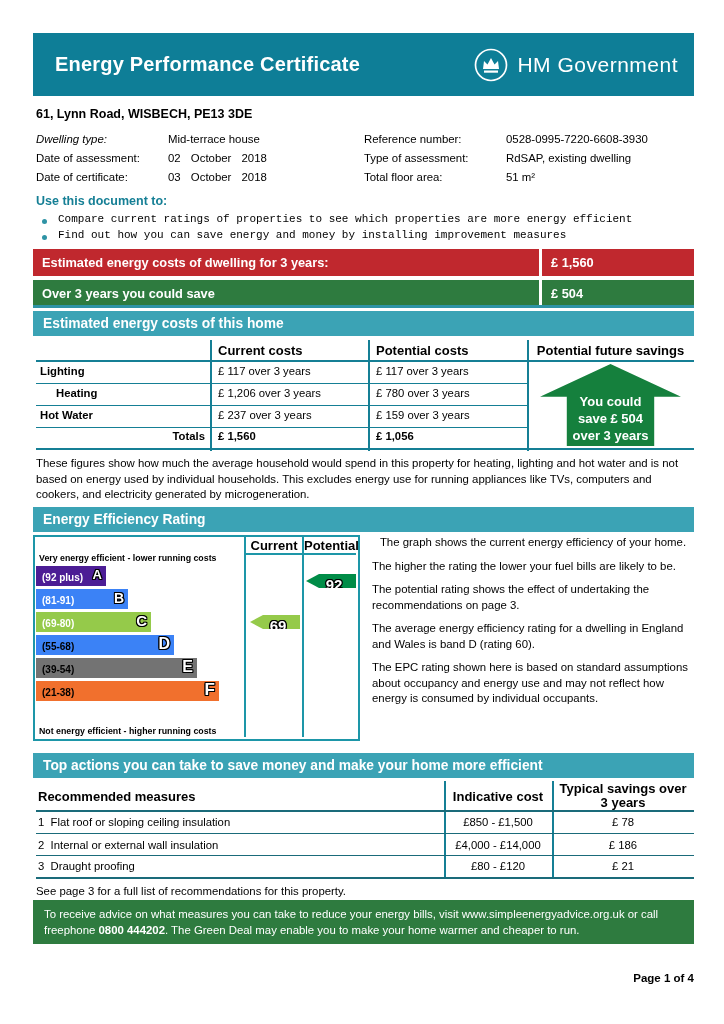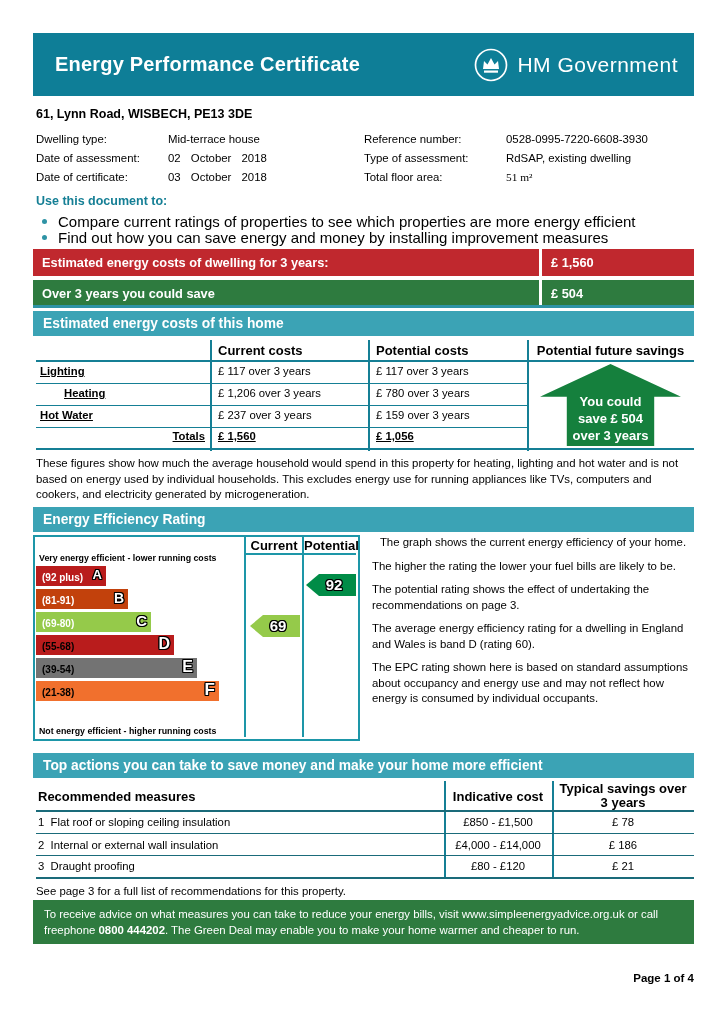--- a/index.html
+++ b/index.html
@@ -1,33 +1,33 @@
 <!DOCTYPE html>
 <html><head>
 <meta charset="utf-8">
 <style>
   html,body{margin:0;padding:0;background:#fff;}
   #page{position:relative;width:724px;height:1024px;background:#fff;overflow:hidden;
         font-family:"Liberation Sans",sans-serif;color:#000;}
   .abs{position:absolute;}
-  .b{font-weight:bold;text-decoration:underline;}
+  .b{font-weight:bold;}
   .w{color:#fff;}
   .ctr{text-align:center;}
   
   .banner{left:33px;top:33px;width:661px;height:63px;background:#0E7E97;display:flex;align-items:center;justify-content:space-between;}
   .banner-title{color:#fff;font-size:20px;font-weight:bold;padding-left:22px;letter-spacing:.2px;}
   .logo{display:flex;align-items:center;gap:8px;padding-right:16px;color:#fff;font-size:21px;font-weight:300;letter-spacing:.5px;}
   
   .addr{left:36px;top:107px;font-size:12.5px;font-weight:bold;}
   .dl{font-size:11.4px;}
   .dateval{word-spacing:7px;}
   
   .useh{left:36px;top:194px;font-size:12.5px;font-weight:bold;color:#157F95;}
   .bullet-dot{width:5px;height:5px;border-radius:50%;background:#2E93A5;}
-  .bullet-txt{font-size:15px;}
+  .bullet-txt{font-size:11px;font-family:Liberation Mono, monospace;}
   
   .cbar{height:27px;display:flex;align-items:center;color:#fff;font-weight:bold;font-size:12.8px;}
   .cbar-label{padding-left:9px;}
   .rule{left:33px;top:305px;width:661px;height:3px;background:#2E93A5;}
   
   .sech{left:33px;width:661px;height:25px;background:#3BA3B5;color:#fff;font-weight:bold;font-size:13.8px;display:flex;align-items:center;padding-left:10px;box-sizing:border-box;}
   
   .vline{position:absolute;width:2px;background:#157F95;}
   .hline{position:absolute;background:#157F95;}
   .hline2{position:absolute;background:#1A6B7A;}
@@ -40,21 +40,21 @@
   .house-inner{margin-top:29px;line-height:17px;}
   
   .para{font-size:11.4px;line-height:15.5px;}
   
   .gbox{left:33px;top:535px;width:323px;height:202px;border:2px solid #1D96A8;}
   .gcap{font-size:8.8px;font-weight:bold;}
   .band{position:absolute;left:36px;height:20px;line-height:20px;}
   .band .range{font-size:10px;font-weight:bold;padding-left:6px;}
   .letter{position:absolute;right:4px;top:50%;transform:translateY(-54%);font-weight:bold;}
   .out{color:#fff;text-shadow:-1px -1px 0 #000,1px -1px 0 #000,-1px 1px 0 #000,1px 1px 0 #000,0 1px 0 #000,0 -1px 0 #000,1px 0 0 #000,-1px 0 0 #000;}
-  .rarrow{position:absolute;height:22px;line-height:22px;text-align:center;
+  .rarrow{position:absolute;height:14px;line-height:22px;text-align:center;
           clip-path:polygon(0 50%,26% 0,100% 0,100% 100%,26% 100%);
           font-size:15px;font-weight:bold;padding-left:6px;box-sizing:border-box;}
   
   .advice{left:33px;top:900px;width:661px;background:#2E7B3F;color:#fff;font-size:11.4px;line-height:16px;padding:6px 11px;box-sizing:border-box;}
   .footer{left:520px;top:972px;width:174px;text-align:right;font-size:11.5px;font-weight:bold;}
 </style>
 </head>
 <body>
 
 <div id="page">
@@ -66,33 +66,33 @@
         <circle cx="18" cy="18" r="15.5" fill="none" stroke="#fff" stroke-width="1.7"></circle>
         <path d="M10 22 L26 22 L25 14 L21.5 17.5 L18 11 L14.5 17.5 L11 14 Z" fill="#fff"></path>
         <rect x="11" y="23.5" width="14" height="2.2" fill="#fff"></rect>
       </svg>
       <span>HM Government</span>
     </div>
   </div>
 
   <div class="abs addr">61, Lynn Road, WISBECH, PE13 3DE</div>
 
-  <div class="abs dl lab" style="left:36px;top:133px;">Dwelling type:</div>
+  <div class="abs dl lab" style="left:36px;top:133px;font-style:italic;">Dwelling type:</div>
   <div class="abs dl" style="left:168px;top:133px;">Mid-terrace house</div>
   <div class="abs dl lab" style="left:36px;top:152px;">Date of assessment:</div>
   <div class="abs dl dateval" style="left:168px;top:152px;">02 October 2018</div>
   <div class="abs dl lab" style="left:36px;top:171px;">Date of certificate:</div>
   <div class="abs dl dateval" style="left:168px;top:171px;">03 October 2018</div>
 
   <div class="abs dl lab" style="left:364px;top:133px;">Reference number:</div>
   <div class="abs dl" style="left:506px;top:133px;">0528-0995-7220-6608-3930</div>
   <div class="abs dl lab" style="left:364px;top:152px;">Type of assessment:</div>
   <div class="abs dl" style="left:506px;top:152px;">RdSAP, existing dwelling</div>
   <div class="abs dl lab" style="left:364px;top:171px;">Total floor area:</div>
-  <div class="abs dl" style="left:506px;top:171px;font-family:Liberation Serif, serif;">51 m²</div>
+  <div class="abs dl" style="left:506px;top:171px;">51 m²</div>
 
   <div class="abs useh">Use this document to:</div>
   <div class="abs bullet-dot" style="left:42px;top:219px;"></div>
   <div class="abs bullet-txt" style="left:58px;top:213px;width:620px;">Compare current ratings of properties to see which properties are more energy efficient</div>
   <div class="abs bullet-dot" style="left:42px;top:235px;"></div>
   <div class="abs bullet-txt" style="left:58px;top:229px;width:620px;">Find out how you can save energy and money by installing improvement measures</div>
 
   <div class="abs cbar" style="left:33px;top:249px;width:506px;background:#C0282E;">
     <span class="cbar-label">Estimated energy costs of dwelling for 3 years:</span>
   </div>
@@ -119,21 +119,21 @@
   <div class="vline" style="left:527px;top:340px;height:111px;"></div>
   <div class="hline" style="left:36px;top:360px;width:658px;height:2px;"></div>
   <div class="hline" style="left:36px;top:383px;width:491px;height:1px;"></div>
   <div class="hline" style="left:36px;top:405px;width:491px;height:1px;"></div>
   <div class="hline" style="left:36px;top:427px;width:491px;height:1px;"></div>
   <div class="hline" style="left:36px;top:448px;width:658px;height:2px;"></div>
 
   <div class="cell b" style="left:40px;top:365px;">Lighting</div>
   <div class="cell" style="left:218px;top:365px;">£ 117 over 3 years</div>
   <div class="cell" style="left:376px;top:365px;">£ 117 over 3 years</div>
-  <div class="cell b" style="left:48px;top:387px;padding-left:16px;">Heating</div>
+  <div class="cell b" style="left:40px;top:387px;padding-left:16px;">Heating</div>
   <div class="cell" style="left:218px;top:387px;">£ 1,206 over 3 years</div>
   <div class="cell" style="left:376px;top:387px;">£ 780 over 3 years</div>
   <div class="cell b" style="left:40px;top:409px;">Hot Water</div>
   <div class="cell" style="left:218px;top:409px;">£ 237 over 3 years</div>
   <div class="cell" style="left:376px;top:409px;">£ 159 over 3 years</div>
   <div class="cell b" style="left:36px;top:430px;width:169px;text-align:right;">Totals</div>
   <div class="cell b" style="left:218px;top:430px;">£ 1,560</div>
   <div class="cell b" style="left:376px;top:430px;">£ 1,056</div>
 
   <div class="abs house">
@@ -150,33 +150,33 @@
 
   <div class="abs gbox"></div>
   <div class="vline" style="left:244px;top:537px;width:2px;height:200px;background:#1D96A8;"></div>
   <div class="vline" style="left:302px;top:537px;width:2px;height:200px;background:#1D96A8;"></div>
   <div class="hline" style="left:244px;top:553px;width:112px;height:2px;background:#1D96A8;"></div>
   <div class="cell th ctr" style="left:246px;top:538px;width:56px;">Current</div>
   <div class="cell th ctr" style="left:304px;top:538px;width:52px;">Potential</div>
 
   <div class="abs gcap" style="left:39px;top:553px;">Very energy efficient - lower running costs</div>
 
-  <div class="band" style="top:566px;width:70px;background:#b91c1c;">
+  <div class="band" style="top:566px;width:70px;background:#4c1d95;">
     <span class="range w">(92 plus)</span>
     <span class="letter out" style="font-size:13px;">A</span>
   </div>
-  <div class="band" style="top:589px;width:92px;background:#c2410c;">
+  <div class="band" style="top:589px;width:92px;background:#3b82f6;">
     <span class="range w">(81-91)</span>
     <span class="letter out" style="font-size:14px;">B</span>
   </div>
   <div class="band" style="top:612px;width:115px;background:#95CA4A;">
     <span class="range w">(69-80)</span>
     <span class="letter out" style="font-size:15px;">C</span>
   </div>
-  <div class="band" style="top:635px;width:138px;background:#b91c1c;">
+  <div class="band" style="top:635px;width:138px;background:#3b82f6;">
     <span class="range">(55-68)</span>
     <span class="letter out" style="font-size:16px;">D</span>
   </div>
   <div class="band" style="top:658px;width:161px;background:#737373;">
     <span class="range">(39-54)</span>
     <span class="letter out" style="font-size:16px;">E</span>
   </div>
   <div class="band" style="top:681px;width:183px;background:#F1702D;">
     <span class="range">(21-38)</span>
     <span class="letter out" style="font-size:17px;">F</span>

